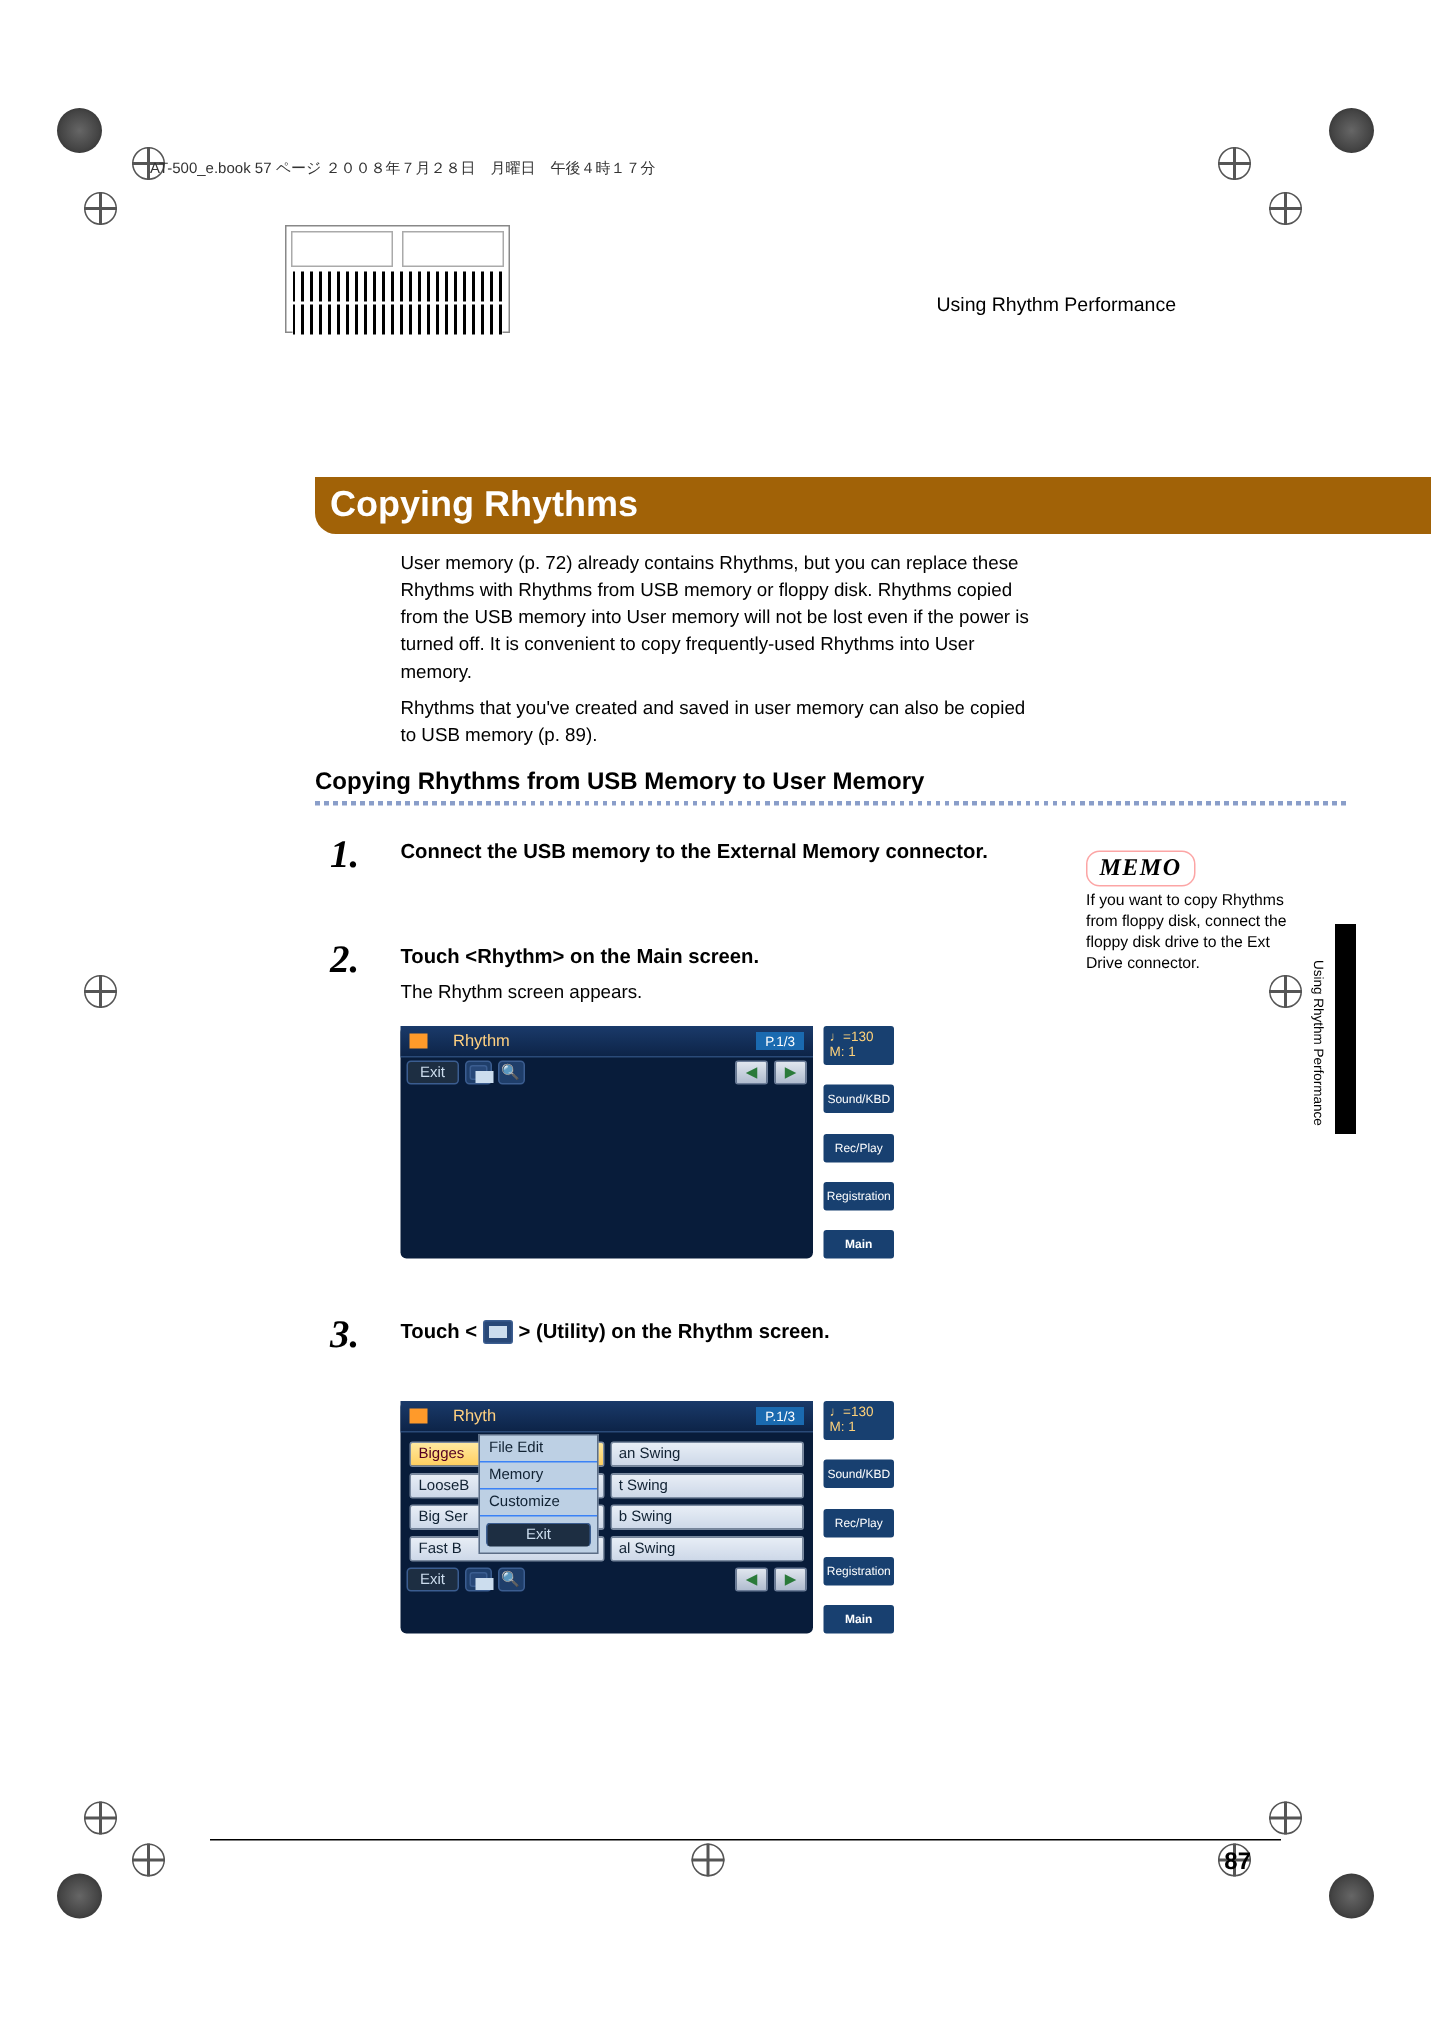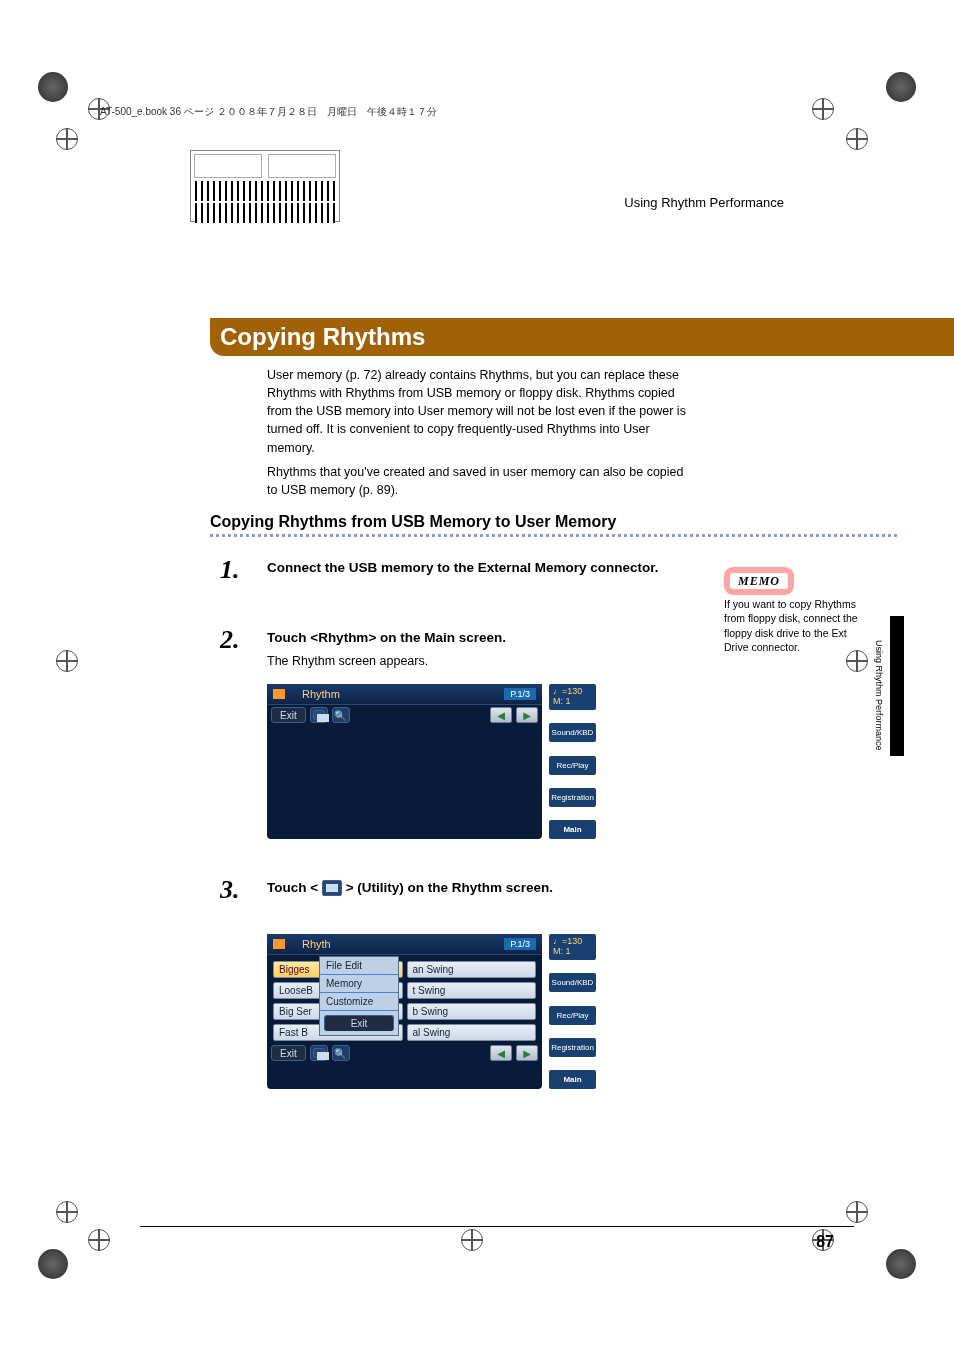--- a/index.html
+++ b/index.html
@@ -39,21 +39,21 @@
   .side .tempo { background:#184070; color:#ffd27a; font-size:9px; padding:3px 4px; height:26px; line-height:1.1; border-radius:2px; }
   .side .tab { background:#184070; color:#fff; font-size:8px; padding:5px 0; text-align:center; border-radius:2px; }
   .side .tab.main { font-weight:bold; }
   .dropdown { position:absolute; background:#bdd0e4; border:1px solid #5b6d86; font-size:10px; color:#123; width:80px; }
   .dropdown div { padding:3px 6px; border-bottom:1px solid #3b82f6; }
   .dropdown .ex { margin:4px; background:#1d2e42; color:#cde; text-align:center; padding:2px; border:1px solid #3b5d90; border-radius:3px; }
   .dropdown div:last-child { border-bottom:none; }
   .utility-icon { display:inline-block; width:20px; height:16px; background:#284878; border:1px solid #3b5d90; border-radius:2px; vertical-align:middle; position:relative; }
   .utility-icon::after { content:""; position:absolute; left:3px; top:3px; width:12px; height:8px; background:#cde; }
   .memo-box { position:absolute; left:644px; top:497px; width:140px; font-size:10.5px; line-height:1.35; }
-  .memo-label { font-weight:bold; font-size:12px; border:6px solid #fca5a5; border-radius:9px; padding:0 8px; display:inline-block; margin-bottom:2px; font-family: "Times New Roman", serif; font-style: italic; letter-spacing: 1px; }
+  .memo-label { font-weight:bold; font-size:16px; border:1px solid #fca5a5; border-radius:9px; padding:0 8px; display:inline-block; margin-bottom:2px; font-family: "Times New Roman", serif; font-style: italic; letter-spacing: 1px; }
   .side-text { position:absolute; right:-10px; top:570px; writing-mode: vertical-rl; font-size:9px; }
   .side-bar { position:absolute; right:-30px; top:546px; width:14px; height:140px; background:#000; }
   .page-num { position:absolute; bottom:30px; right:40px; font-size:16px; font-weight:bold; }
   .page-num-rule { position:absolute; bottom:54px; left:0; right:0; height:1px; background:#000; }
 </style>
 </head>
 <body>
 
 <div class="printmark" style="left:38px; top:72px;">
     <div class="reg-dot"></div>
@@ -94,21 +94,21 @@
 <div class="printmark" style="left:88px; bottom:100px;">
     <div class="reg-target"></div>
   </div>
 <div class="printmark" style="right:120px; bottom:100px;">
     <div class="reg-target"></div>
   </div>
 <div class="printmark" style="left:461px; bottom:100px;">
     <div class="reg-target"></div>
   </div>
 
-<div class="header-line">AT-500_e.book  36 ページ  ２００８年７月２８日　月曜日　午後４時１７分</div>
+<div class="header-line">AT-500_e.book  57 ページ  ２００８年７月２８日　月曜日　午後４時１７分</div>
 
 <div class="device-img">
   <div class="top">
       <div></div>
       <div></div>
     </div>
   <div class="kb"></div>
   <div class="kb" style="margin-top:2px;"></div>
 </div>
 

